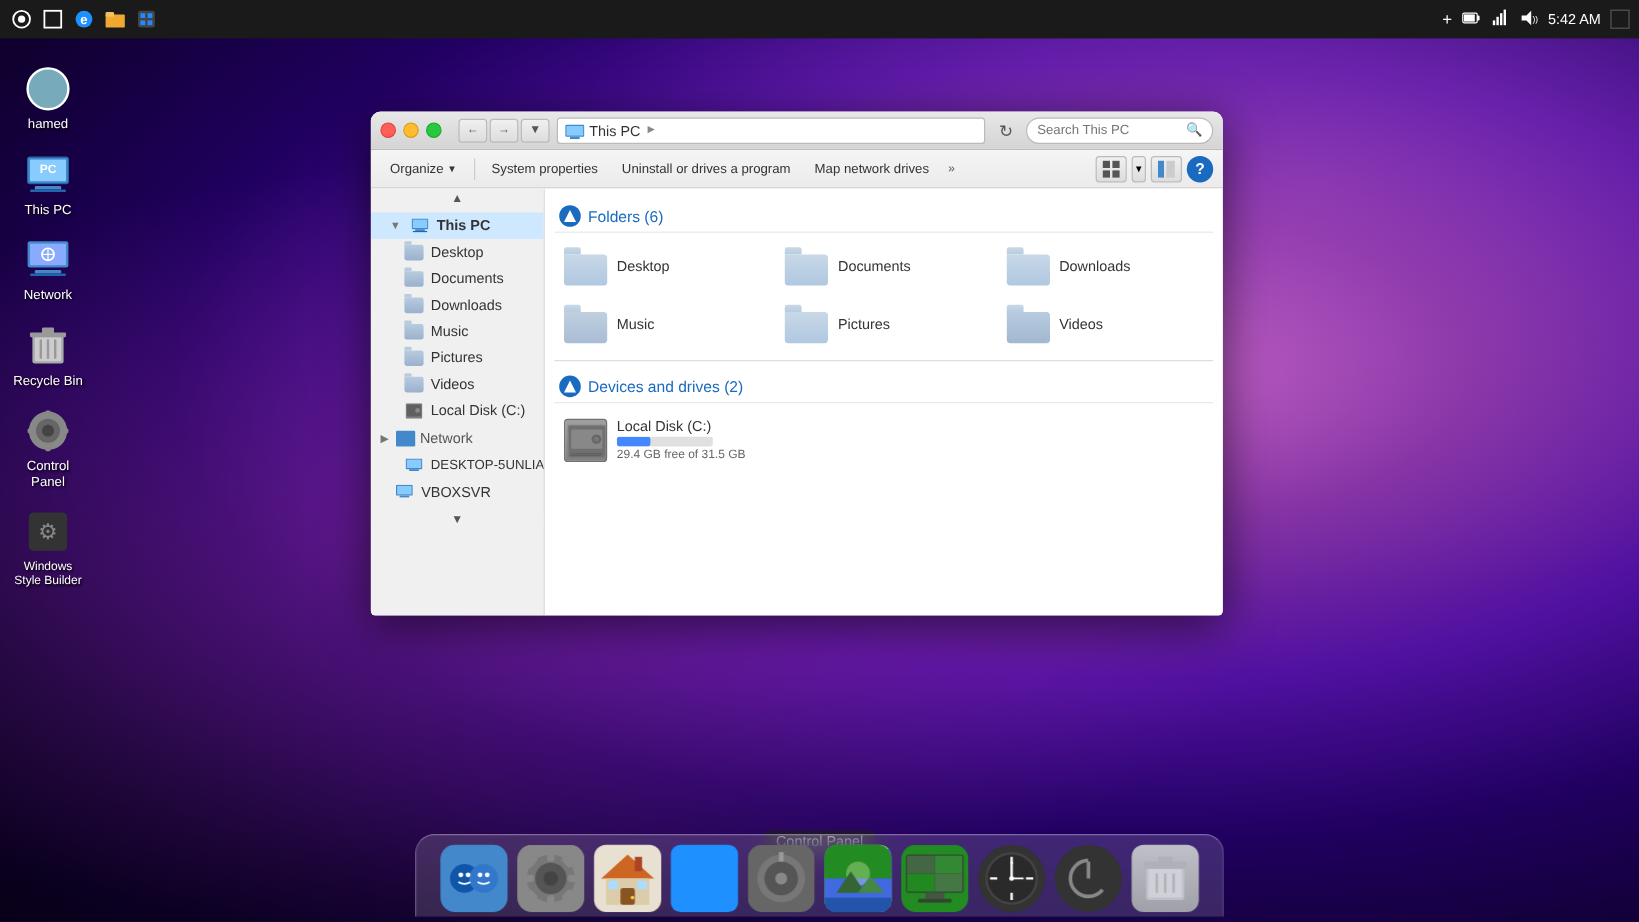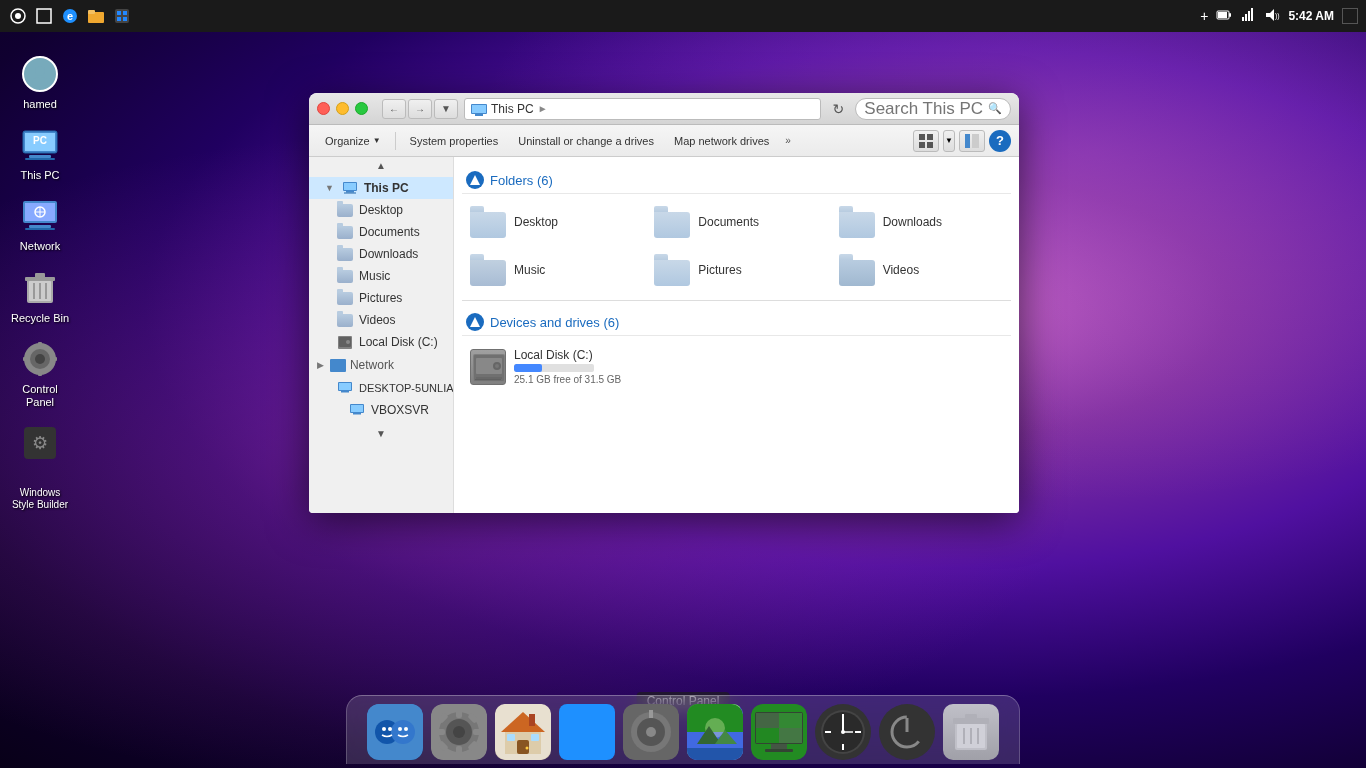--- a/index.html
+++ b/index.html
@@ -60,21 +60,20 @@
       margin-left: auto;
       display: flex;
       align-items: center;
       gap: 8px;
       color: #fff;
       font-size: 12px;
     }
     .clock-text {
       color: #fff;
       font-size: 12px;
-      font-weight: bold;
     }
 
     
     .desktop-icons {
       position: absolute;
       top: 40px;
       left: 0;
       width: 80px;
       display: flex;
       flex-direction: column;
@@ -216,21 +215,21 @@
       height: 22px;
       background: #fff;
       border: 1px solid #bbb;
       border-radius: 11px;
       padding: 0 8px;
       gap: 4px;
     }
     .search-box input {
       border: none;
       outline: none;
-      font-size: 17px;
+      font-size: 11px;
       width: 120px;
       background: transparent;
     }
     .search-icon-small {
       font-size: 11px;
       color: #888;
     }
 
     
     .toolbar {
@@ -803,21 +802,21 @@
     <span class="icon-label">Control Panel</span>
   </div>
 
   <div class="desktop-icon">
     <div class="icon-img">
       <svg width="36" height="36" viewBox="0 0 36 36">
         <rect x="2" y="2" width="32" height="32" rx="4" fill="#333"></rect>
         <text x="18" y="24" text-anchor="middle" font-size="18" fill="#888">⚙</text>
       </svg>
     </div>
-    <span class="icon-label" style="font-size:10px;margin-top:20px;">Windows Style Builder</span>
+    <span class="icon-label" style="font-size:10px;">Windows Style Builder</span>
   </div>
 </div>
 
 <div class="file-explorer">
 
   <div class="title-bar">
     <div class="traffic-light tl-red"></div>
     <div class="traffic-light tl-yellow"></div>
     <div class="traffic-light tl-green"></div>
     <div class="nav-buttons">
@@ -846,21 +845,21 @@
   <div class="toolbar">
     <button class="toolbar-btn">
       <span>Organize</span>
       <span style="font-size:8px;">▼</span>
     </button>
     <div class="toolbar-separator"></div>
     <button class="toolbar-btn">
       <span>System properties</span>
     </button>
     <button class="toolbar-btn">
-      <span>Uninstall or change a drives</span>
+      <span>Uninstall or drives a program</span>
     </button>
     <button class="toolbar-btn">
       <span>Map network drives</span>
     </button>
     <button class="toolbar-btn toolbar-more">»</button>
     <div class="toolbar-right">
       <div class="view-btn">
         <svg width="16" height="16" viewBox="0 0 16 16">
           <rect x="1" y="1" width="6" height="6" fill="#555"></rect>
           <rect x="9" y="1" width="6" height="6" fill="#555"></rect>
@@ -965,21 +964,21 @@
           <div class="nav-item-icon">
             <svg width="14" height="12" viewBox="0 0 14 12">
                 <rect x="0" y="0" width="14" height="9" rx="1" fill="#4488cc"></rect>
                 <rect x="1" y="1" width="12" height="7" fill="#88ccff"></rect>
                 <rect x="3" y="9" width="8" height="1.5" fill="#4488cc"></rect>
               </svg>
           </div>
           <span style="font-size:11px;">DESKTOP-5UNLIA...</span>
         </div>
 
-        <div class="nav-item" style="padding-left:40px;">
+        <div class="nav-item" style="padding-left:20px;">
           <div class="nav-item-icon">
             <svg width="14" height="12" viewBox="0 0 14 12">
                 <rect x="0" y="0" width="14" height="9" rx="1" fill="#4488cc"></rect>
                 <rect x="1" y="1" width="12" height="7" fill="#88ccff"></rect>
                 <rect x="3" y="9" width="8" height="1.5" fill="#4488cc"></rect>
               </svg>
           </div>
           <span>VBOXSVR</span>
         </div>
       </div>
@@ -1049,42 +1048,42 @@
       </div>
 
       <div class="section-divider"></div>
 
       <div class="section-header">
         <div class="section-header-icon">
           <svg width="12" height="12" viewBox="0 0 12 12">
               <polygon points="6,1 11,11 1,11" fill="#fff"></polygon>
             </svg>
         </div>
-        <span>Devices and drives (6)</span>
+        <span>Devices and drives (2)</span>
       </div>
 
       <div class="drives-grid">
 
         <div class="drive-item">
           <div class="hdd-icon drive-icon">
             <svg width="36" height="36" viewBox="0 0 36 36">
               <rect x="2" y="4" width="32" height="28" rx="2" fill="#808080"></rect>
               <rect x="3" y="5" width="30" height="26" rx="1" fill="#707070"></rect>
               <rect x="5" y="8" width="26" height="16" rx="1" fill="#888"></rect>
               <circle cx="26" cy="16" r="4" fill="#666"></circle>
               <circle cx="26" cy="16" r="2" fill="#777"></circle>
               <line x1="5" y1="28" x2="31" y2="28" stroke="#606060" stroke-width="1"></line>
             </svg>
           </div>
           <div class="drive-info">
             <span class="drive-name">Local Disk (C:)</span>
             <div class="drive-bar-container">
               <div class="drive-bar-fill" style="width:35%;"></div>
             </div>
-            <span class="drive-size">25.1 GB free of 31.5 GB</span>
+            <span class="drive-size">29.4 GB free of 31.5 GB</span>
           </div>
         </div>
 
       </div>
     </div>
   </div>
 </div>
 
 <div class="dock-container">
   <div style="position:absolute;bottom:58px;left:50%;transform:translateX(-50%);color:#fff;font-size:12px;background:rgba(30,30,30,0.7);padding:2px 10px;border-radius:4px;white-space:nowrap;pointer-events:none;">Control Panel</div>

